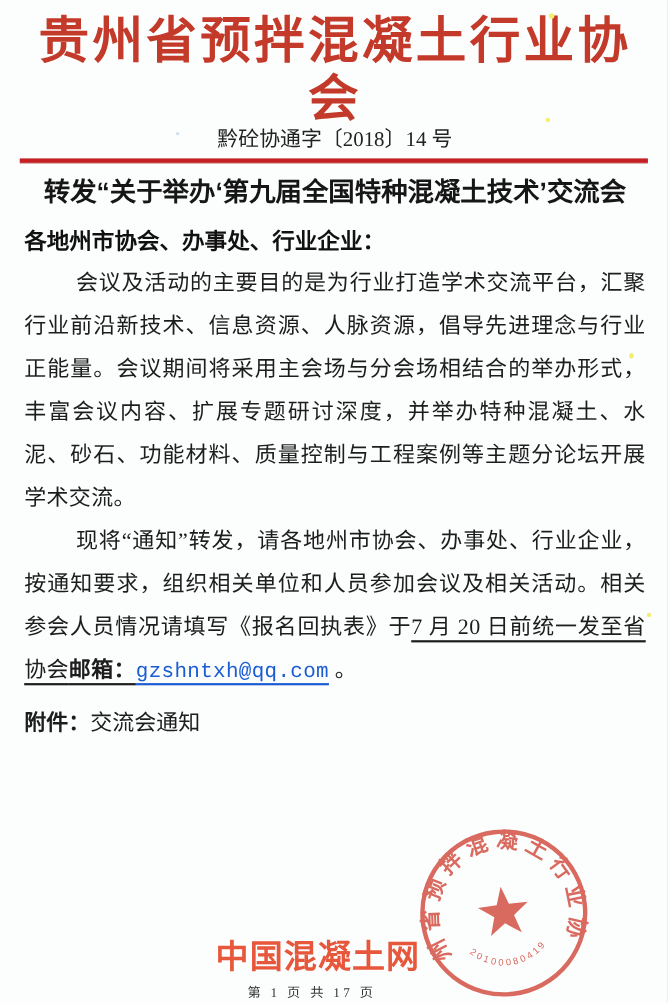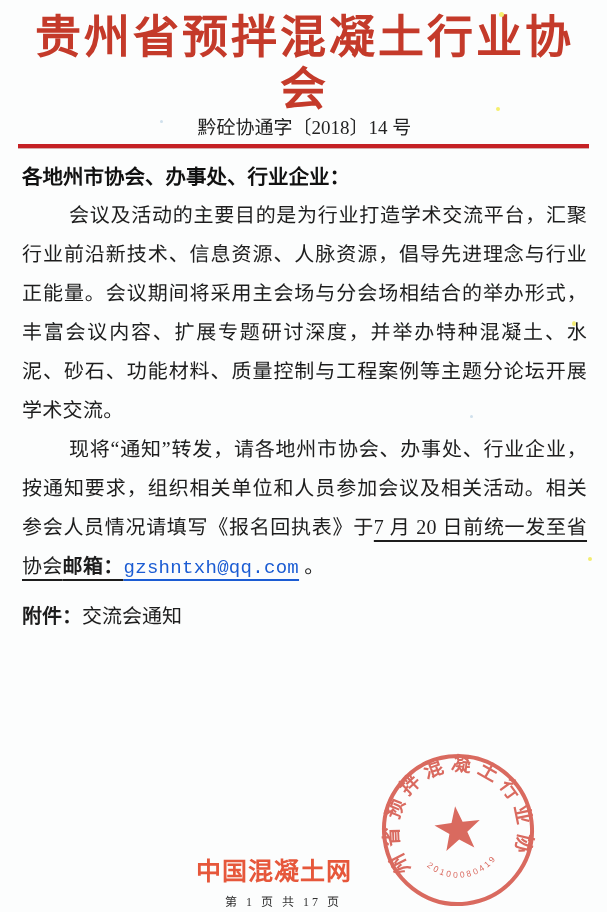--- a/index.html
+++ b/index.html
@@ -92,21 +92,21 @@
     position:absolute;
     left:378px;top:750px;
     width:160px;height:160px;
     transform:rotate(-7deg);
     opacity:.88;
     mix-blend-mode:multiply;
   }
   .watermark{
     position:absolute;
     left:196px;top:854px;
-    font-size:25px;line-height:34px;
+    font-size:30px;line-height:34px;
     font-weight:700;
     letter-spacing:1px;
     color:var(--watermark-orange);
     font-family:"Liberation Sans","DejaVu Sans",sans-serif;
     opacity:.92;
     z-index:5;
   }
   .speck{position:absolute;border-radius:50%;pointer-events:none;}
   .speck.y1{left:499px;top:12px;width:5px;height:5px;background:#f5ef6e;}
   .speck.y2{left:496px;top:107px;width:4px;height:4px;background:#f5ef6e;}
@@ -121,20 +121,21 @@
 <div class="page">
   <div class="inner">
 
     <h1 class="org-title">贵州省预拌混凝土行业协会</h1>
 
     <div class="doc-number">黔砼协通字〔2018〕14 号</div>
 
     <div class="red-rule"></div>
 
     <h2 class="notice-title">
+      <span>转发“关于举办‘第九届全国特种混凝土技术’交流会</span>
     </h2>
 
     <div class="salutation">各地州市协会、办事处、行业企业：</div>
 
 
     <p class="para">会议及活动的主要目的是为行业打造学术交流平台，汇聚行业前沿新技术、信息资源、人脉资源，倡导先进理念与行业正能量。会议期间将采用主会场与分会场相结合的举办形式，丰富会议内容、扩展专题研讨深度，并举办特种混凝土、水泥、砂石、功能材料、质量控制与工程案例等主题分论坛开展学术交流。</p>
 
     <p class="para"><span>现将“通知”转发，请各地州市协会、办事处、行业企业，按通知要求，组织相关单位和人员参加会议及相关活动。相关参会人员情况请填写《报名回执表》于</span><span class="u">7 月 20 日前统一发至省协会</span><span class="u bold">邮箱：</span><span class="u email">gzshntxh@qq.com</span><span> 。</span></p>
 
     <p class="attachment"><span class="bold">附件：</span><span>交流会通知</span></p>

